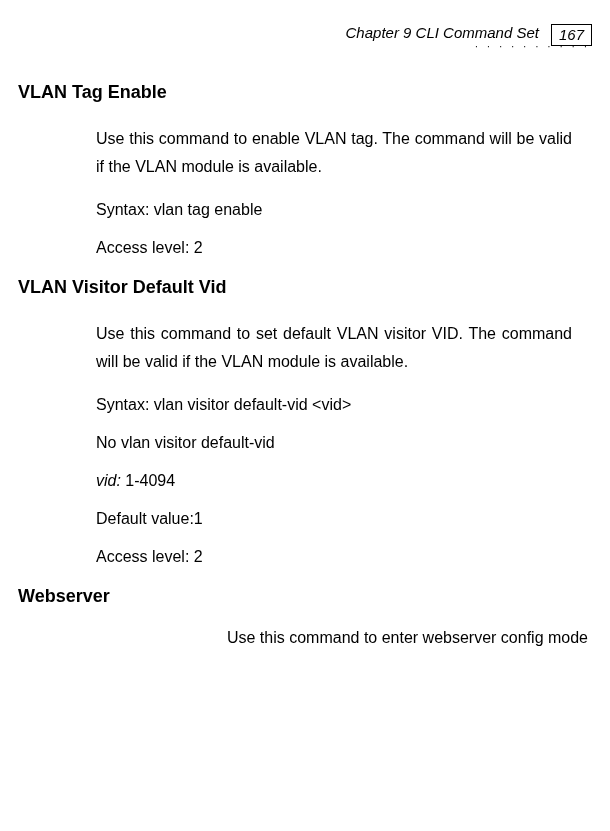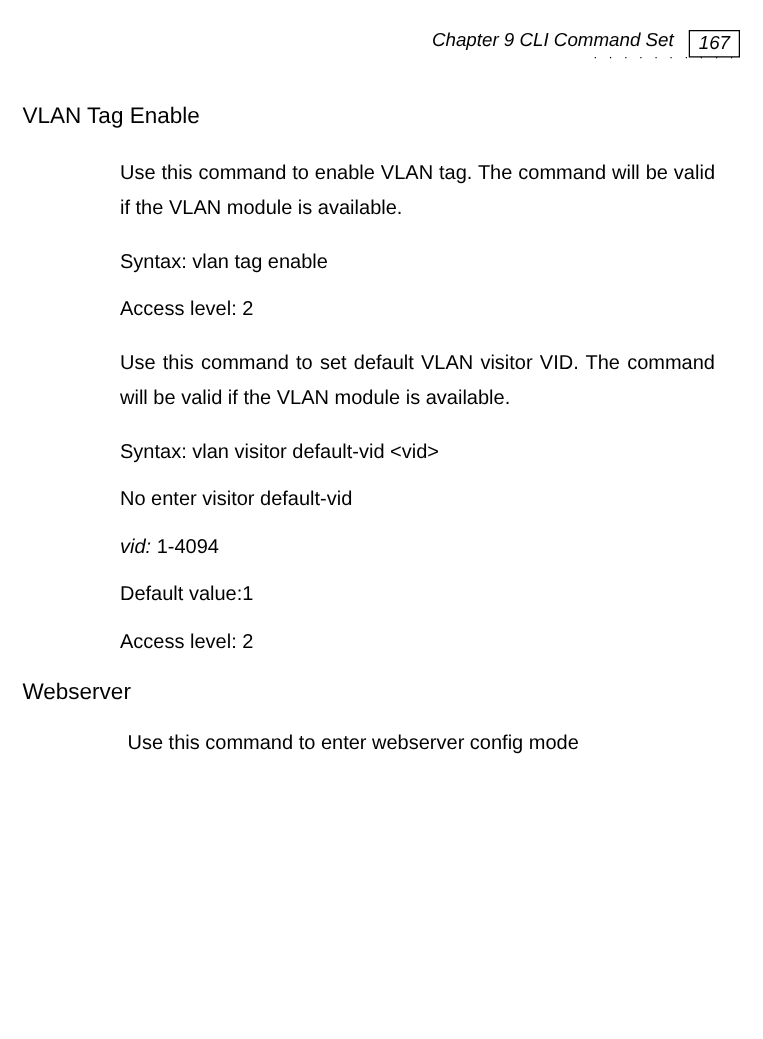--- a/index.html
+++ b/index.html
@@ -41,21 +41,21 @@
     text-align: right;
     margin-top: -2px;
     letter-spacing: 3px;
     font-size: 10px;
     line-height: 6px;
     height: 10px;
     padding-right: 2px;
   }
   h2.section {
     font-size: 18px;
-    font-weight: normal;
+    font-weight: bold;
     margin: 0 0 22px 0;
   }
   .body-block {
     margin-left: 78px;
     margin-right: 4px;
   }
   p.desc {
     font-size: 16px;
     line-height: 28px;
     margin: 0 16px 20px 0;
@@ -86,33 +86,34 @@
 
   <h2 class="section">VLAN Tag Enable</h2>
   <div class="body-block">
     <p class="desc">Use this command to enable VLAN tag. The command will be valid if the VLAN module is available.</p>
     <p class="line bold">Syntax: vlan tag enable</p>
     <p class="line">
       <span class="bold">Access level: </span><span>2</span>
     </p>
   </div>
 
+  <h2 class="section">VLAN Visitor Default Vid</h2>
   <div class="body-block">
     <p class="desc">Use this command to set default VLAN visitor VID. The command will be valid if the VLAN module is available.</p>
     <p class="line bold">Syntax: vlan visitor default-vid &lt;vid&gt;</p>
-    <p class="line bold indent-extra">No enter visitor default-vid</p>
+    <p class="line bold indent-extra">No vlan visitor default-vid</p>
     <p class="line">
       <span class="italic">vid: </span><span>1-4094</span>
     </p>
     <p class="line">
       <span class="bold">Default value:</span><span>1</span>
     </p>
     <p class="line">
       <span class="bold">Access level: </span><span>2</span>
     </p>
   </div>
 
   <h2 class="section">Webserver</h2>
   <div class="body-block">
-    <p class="line" style="margin-left:6px;">Use this command to enter webserver config mode</p>
+    <p class="line" style="margin-left:6px;text-align:right;">Use this command to enter webserver config mode</p>
   </div>
 
 </div>
 
 </body></html>

